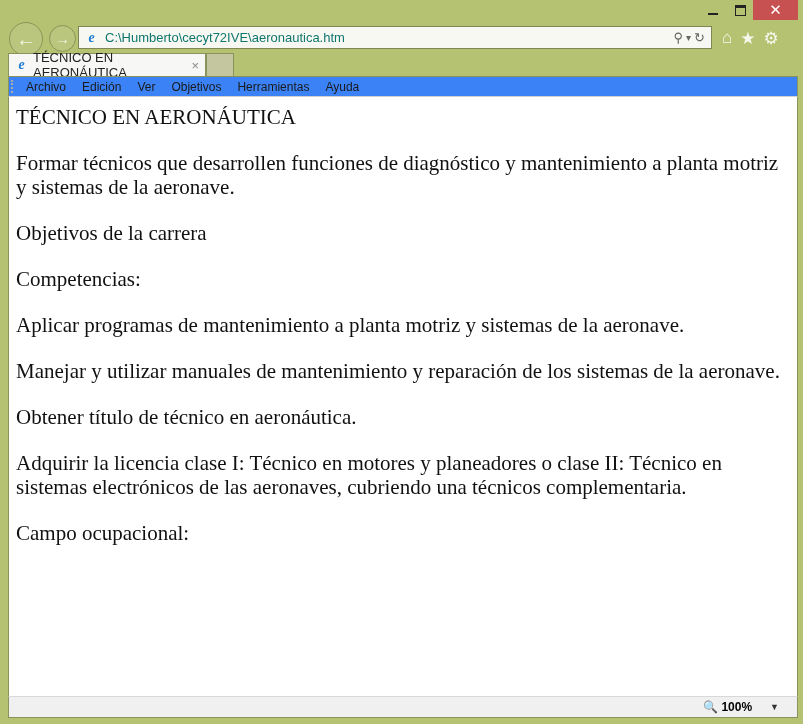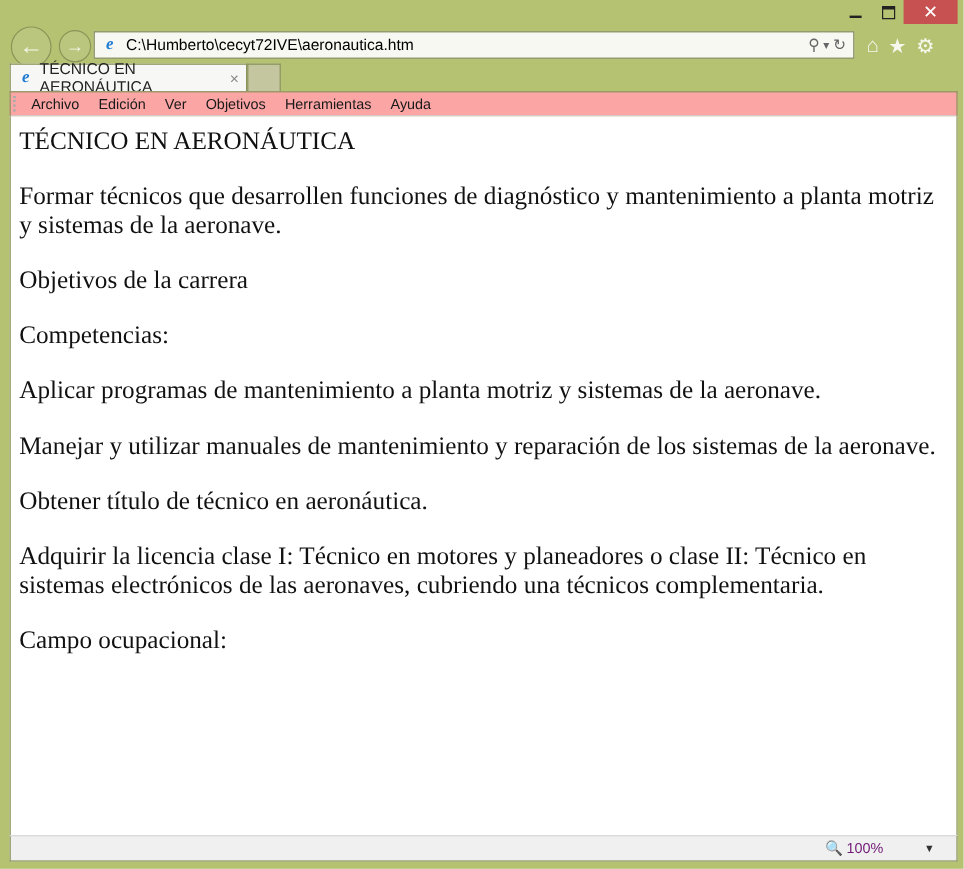--- a/index.html
+++ b/index.html
@@ -9,36 +9,36 @@
   .win-min{left:700px;width:26px;}
   .win-max{left:726px;width:28px;}
   .win-close{left:753px;width:45px;background:#c75050;color:#fff;font-size:15px;}
   .min-glyph{width:10px;height:2px;background:#222;margin-top:8px;}
   .max-glyph{width:9px;height:7px;border:1.5px solid #222;border-top-width:3px;}
   .nav-btn{position:absolute;border-radius:50%;border:1px solid #8a9458;display:flex;align-items:center;justify-content:center;color:#f2f4e6;background:rgba(255,255,255,0.08);}
   .back{left:9px;top:22px;width:32px;height:32px;}
   .fwd{left:49px;top:25px;width:25px;height:25px;}
   .addr-wide{position:absolute;left:78px;top:26px;width:634px;height:23px;background:#f7f8f2;border:1px solid #7f8755;box-sizing:border-box;display:flex;align-items:center;}
   .ie-icon{width:15px;height:15px;display:inline-flex;align-items:center;justify-content:center;color:#1f7bd4;font-weight:bold;font-size:14px;font-family:"Liberation Serif",serif;font-style:italic;margin-left:5px;}
-  .addr-text{font-size:13px;color:#000000;margin-left:6px;flex:1;}
+  .addr-text{font-size:13px;color:#0f766e;margin-left:6px;flex:1;}
   .addr-tools{display:flex;align-items:center;gap:3px;margin-right:6px;color:#666;font-size:13px;}
   .right-icons{position:absolute;left:722px;top:28px;display:flex;gap:8px;color:#f6f8ee;font-size:17px;}
   .tab{position:absolute;left:8px;top:53px;width:198px;height:23px;background:#f7f7f5;border:1px solid #8b935d;border-bottom:none;box-sizing:border-box;display:flex;align-items:center;}
   .tab-title{font-size:13px;color:#222;margin-left:4px;flex:1;}
   .tab-close{font-size:13px;color:#888;margin-right:6px;}
   .newtab{position:absolute;left:206px;top:53px;width:28px;height:23px;background:#c3c69f;border:1px solid #8b935d;border-bottom:none;box-sizing:border-box;}
-  .menubar{position:absolute;left:8px;top:76px;width:790px;height:21px;background:#fca5a5;border:1px solid #8b935d;border-bottom:1px solid #d0d0d0;box-sizing:border-box;display:flex;align-items:center;}
+  .menubar{position:absolute;left:8px;top:76px;width:790px;height:21px;background:#3b82f6;border:1px solid #8b935d;border-bottom:1px solid #d0d0d0;box-sizing:border-box;display:flex;align-items:center;}
   .grip{width:3px;height:13px;border-left:2px dotted #aaa;margin-left:2px;margin-right:10px;}
   .menu-item{font-size:12px;color:#1a1a1a;margin-right:16px;}
   .content{position:absolute;left:8px;top:97px;width:790px;height:599px;background:#fff;border-left:1px solid #8b935d;border-right:1px solid #8b935d;box-sizing:border-box;}
   .doc{padding:8px 7px;font-family:"Liberation Serif",serif;font-size:21px;line-height:24px;color:#111;}
   .doc p{margin:0 0 22px 0;}
   .status{position:absolute;left:8px;top:696px;width:790px;height:22px;background:#f0f0f0;border:1px solid #8b935d;border-top:1px solid #d8d8d8;box-sizing:border-box;display:flex;align-items:center;justify-content:flex-end;}
   .zoom-icon{font-size:12px;color:#2a64b8;margin-right:3px;}
-  .zoom-level{font-size:12px;color:#701a75;margin-right:34px;}
+  .zoom-level{font-size:12px;color:#000000;margin-right:18px;font-weight:bold;}
   .zoom-arrow{font-size:9px;color:#333;margin-right:18px;}
 </style>
 </head>
 <body>
 
 <div class="titlebar">
   <div class="win-btn win-min">
       <div class="min-glyph"></div>
     </div>
   <div class="win-btn win-max">

